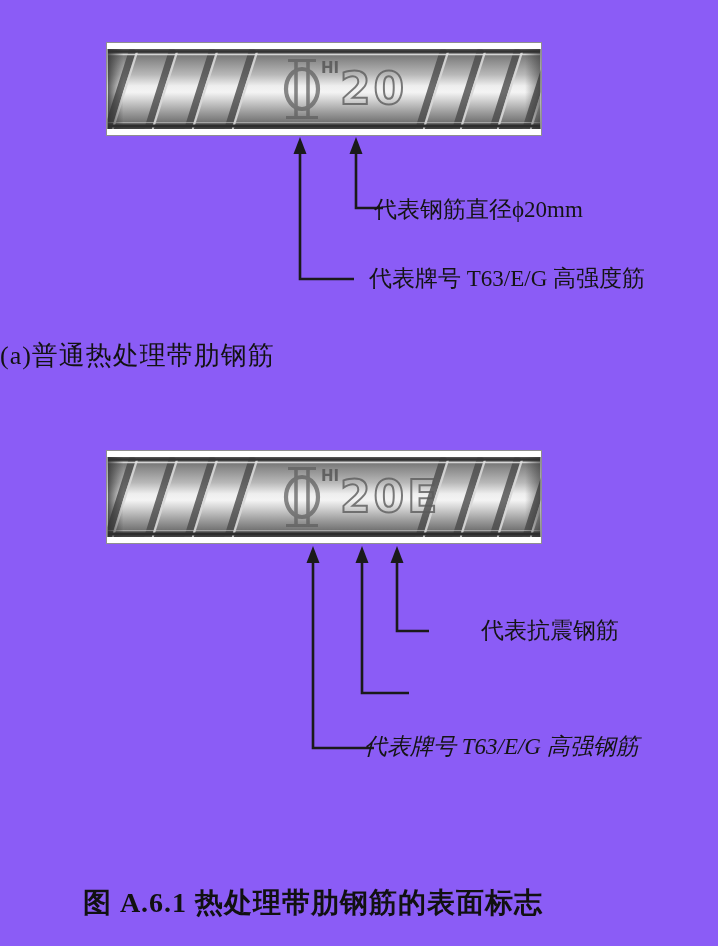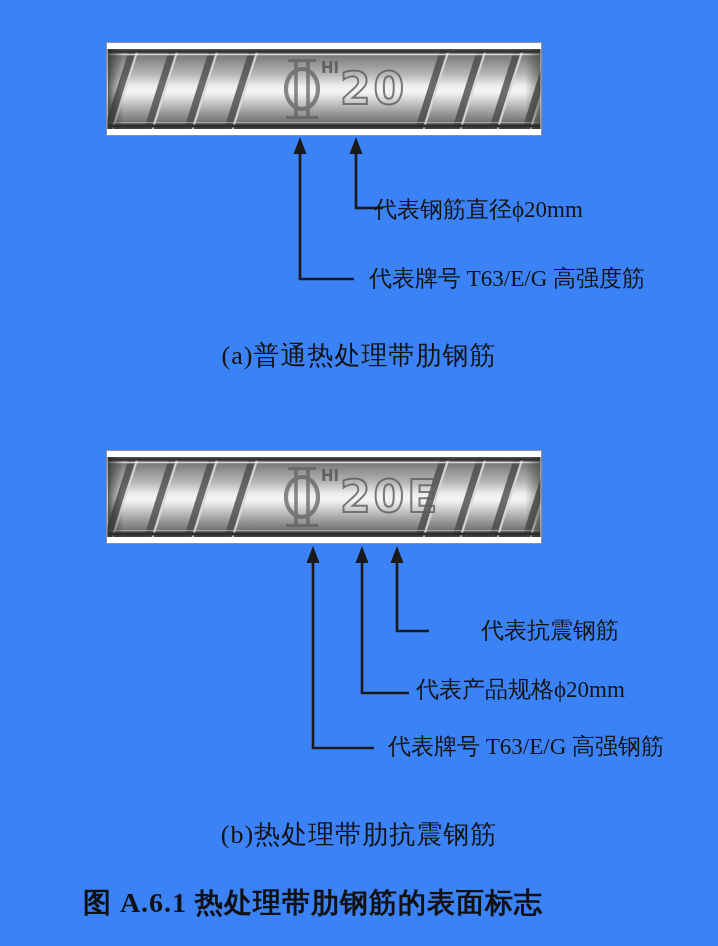--- a/index.html
+++ b/index.html
@@ -1,35 +1,34 @@
 <!DOCTYPE html>
 <html><head>
 <meta charset="utf-8">
 <style>
   html,body{margin:0;padding:0;background:#ffffff;}
   .page{
     position:relative;
     width:718px;height:946px;
-    background:#3b82f6;
+    background:#8b5cf6;
     font-family:"Liberation Serif","DejaVu Serif",serif;
     color:#1a1a1a;
     overflow:hidden;
   }
   .rebar{position:absolute;}
   .ann-overlay{position:absolute;left:0;top:0;width:718px;height:946px;pointer-events:none;}
   .label{
     position:absolute;
     font-size:23px;
     line-height:28px;
     white-space:nowrap;
     color:#141414;
   }
   .caption{
     position:absolute;left:0;width:718px;
-    text-align:center;
     font-size:26px;
     color:#121212;
     letter-spacing:1px;
   }
   .fig-title{
     position:absolute;left:0;width:626px;
     text-align:center;
     font-size:28px;
     font-weight:bold;
     color:#111111;
@@ -207,20 +206,18 @@
       <polygon points="313,546 306.5,563 319.5,563"></polygon>
     </g>
   </svg>
 
   <span class="label" style="left:374px;top:196px;">代表钢筋直径ϕ20mm</span>
   <span class="label" style="left:369px;top:265px;">代表牌号 T63/E/G 高强度筋</span>
 
   <div class="caption" style="top:338px;">(a)普通热处理带肋钢筋</div>
 
   <span class="label" style="left:441px;top:617px;margin-left:40px;">代表抗震钢筋</span>
-  <span class="label" style="left:416px;top:676px;">代表产品规格ϕ20mm</span>
-  <span class="label" style="left:388px;top:733px;">代表牌号 T63/E/G 高强钢筋</span>
-
-  <div class="caption" style="top:817px;">(b)热处理带肋抗震钢筋</div>
+  <span class="label" style="left:364px;top:733px;font-style:italic;">代表牌号 T63/E/G 高强钢筋</span>
+
 
   <div class="fig-title" style="top:884px;">图 A.6.1 热处理带肋钢筋的表面标志</div>
 
 </div>
 
 </body></html>

